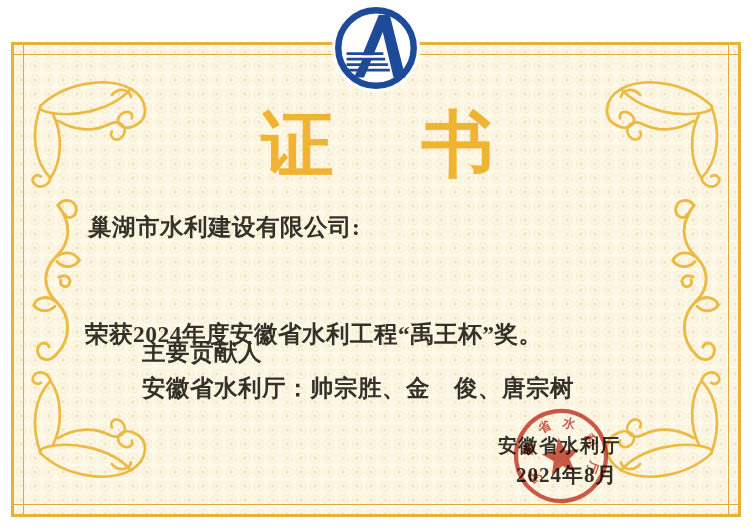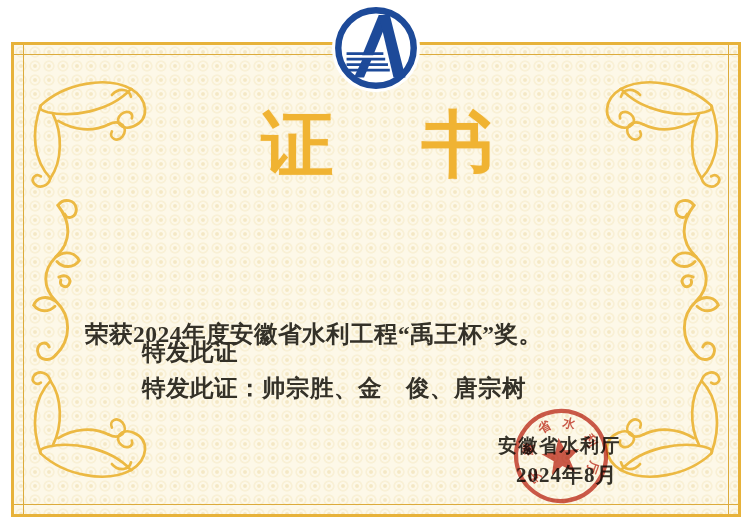--- a/index.html
+++ b/index.html
@@ -135,23 +135,24 @@
         <line x1="20" y1="74" x2="65" y2="74"></line>
       </g>
     </svg>
   </div>
 
   <div class="title">
     <span>证</span>
     <span>书</span>
   </div>
 
+  <div class="txt recipient">巢湖市水利建设有限公司:</div>
   <div class="txt l2">荣获2024年度安徽省水利工程“禹王杯”奖。</div>
-  <div class="txt l3">特发此证</div>
-  <div class="txt l4">特发此证：帅宗胜、金　俊、唐宗树</div>
+  <div class="txt l3">主要贡献人</div>
+  <div class="txt l4">安徽省水利厅：帅宗胜、金　俊、唐宗树</div>
 
   <div class="txt issuer">安徽省水利厅</div>
   <div class="txt cdate">2024年8月</div>
 
   <div class="seal">
     <svg width="100" height="100" viewBox="0 0 120 120">
       <circle cx="60" cy="60" r="54" fill="none" stroke="#c23a2b" stroke-width="5" opacity="0.9"></circle>
       <polygon points="60,38 65.9,53.9 82.8,54.6 69.5,65.1 74.1,81.4 60,72 45.9,81.4 50.5,65.1 37.2,54.6 54.1,53.9" fill="#c23a2b" opacity="0.9"></polygon>
       <g fill="#c23a2b" font-size="15" text-anchor="middle" opacity="0.9">
         <text transform="translate(25.4,80) rotate(-120)" dominant-baseline="central">安</text>

